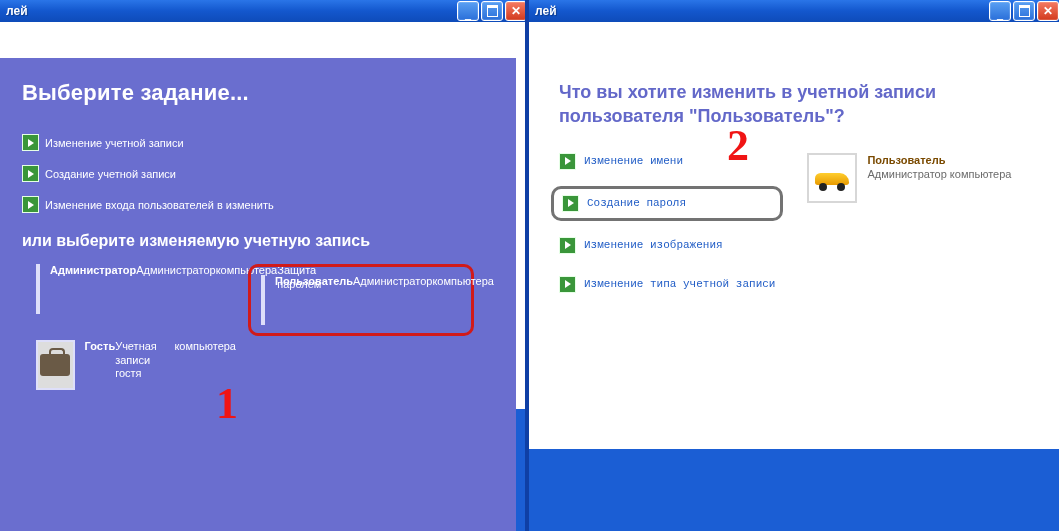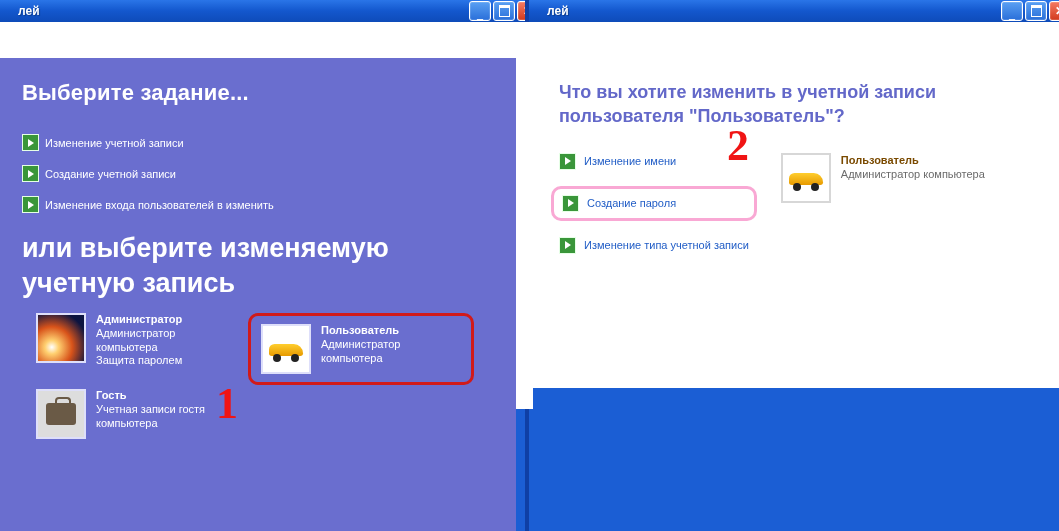--- a/index.html
+++ b/index.html
@@ -2,42 +2,41 @@
 <html><head>
 <meta charset="utf-8">
 <style>
   html, body { margin: 0; padding: 0; font-family: Tahoma, Verdana, sans-serif; font-size: 11px; }
   .stage { width: 1059px; height: 531px; position: relative; background: #1b5ed4; overflow: hidden; }
   
   .titlebar {
     position: absolute; top: 0; height: 22px;
     background: linear-gradient(to bottom, #2a75e8 0%, #1357cd 50%, #0e4bb9 100%);
     display: flex; align-items: center; justify-content: space-between;
-    padding: 0 3px 0 18px; color: #fff;
+    padding: 0 3px 0 6px; color: #fff;
   }
   .tbar-left  { left: 0; width: 521px; border-right: 4px solid #2863d6; }
   .tbar-right { left: 529px; width: 524px; }
   .tbar-title { font-weight: bold; font-size: 12px; text-shadow: 1px 1px 1px rgba(0,0,0,.3); }
   .tbar-btns { display: flex; gap: 2px; }
   .tbar-btn {
     width: 20px; height: 18px; border: 1px solid #fff; border-radius: 3px;
     display: flex; align-items: center; justify-content: center;
     font-family: Tahoma; font-size: 12px; font-weight: bold; color: #fff;
     box-shadow: inset 0 0 0 1px rgba(255,255,255,.15);
   }
   .btn-min   { background: linear-gradient(to bottom,#5aa0f3,#2a6fd9); }
   .btn-max   { background: linear-gradient(to bottom,#5aa0f3,#2a6fd9); }
   .btn-close { background: linear-gradient(to bottom,#f57b63,#d23a1e); }
   .min-glyph { position: relative; top:3px; }
   .max-glyph { width: 9px; height: 8px; border: 1px solid #fff; border-top: 3px solid #fff; }
   
   .win-left {
     position: absolute; left: 0; top: 22px; width: 525px; height: 387px;
     background: #fff;
-    padding-left: 8px;
   }
   .purple {
     position: absolute; left: 0; top: 36px; width: 516px; height: 473px;
     background: #6a6ecf; color: #fff;
   }
   .purple h1 {
     margin: 0; padding: 22px 0 18px 22px; font-size: 22px; font-weight: bold;
     color: #fff; letter-spacing: .2px;
   }
   .task-link {
@@ -49,21 +48,21 @@
     display: flex; align-items: center; justify-content: center;
     border: 1px solid #e6ffe6; box-sizing: border-box;
   }
   .arrow-icon::after {
     content: ""; width: 0; height: 0;
     border-top: 4px solid transparent; border-bottom: 4px solid transparent;
     border-left: 6px solid #fff;
   }
   .task-text { color: #fff; font-size: 11px; }
   .purple h2 {
-    margin: 14px 0 12px 0; padding: 0 22px; font-size: 27px; font-weight: bold;
+    margin: 14px 0 12px 0; padding: 0 22px; font-size: 16px; font-weight: bold;
     color: #fff; line-height: 1.3;
   }
   .acct-row { display: flex; gap: 22px; padding-left: 36px; margin-top: 8px; }
   .acct {
     display: flex; gap: 10px; align-items: flex-start;
     width: 200px;
   }
   .acct-pic {
     width: 46px; height: 46px; border: 2px solid #dedffa; background: #fff;
     display: flex; align-items: center; justify-content: center; overflow: hidden;
@@ -75,50 +74,50 @@
     width: 42px; height: 42px; position: relative; background:#fff;
   }
   .pic-car::before {
     content:""; position:absolute; left:4px; top:16px; width:34px; height:12px;
     background: linear-gradient(to bottom,#ffce2e,#e79a00); border-radius: 6px 10px 3px 3px;
   }
   .pic-car::after {
     content:""; position:absolute; left:8px; top:26px; width:8px; height:8px; background:#222; border-radius:50%;
     box-shadow: 18px 0 0 #222;
   }
-  .acct-lines { display: flex; flex-direction: column; line-height: 1.25; font-size: 11px; color: #fff; }
+  .acct-lines { display: flex; line-height: 1.25; font-size: 11px; color: #fff; }
   .acct-name { font-weight: bold; }
   .acct-sel {
     position: relative; border: 3px solid #d11a1a; border-radius: 10px;
     padding: 8px 10px; margin-left: -10px;
     box-shadow: 0 0 0 3px rgba(255,255,255,.0);
   }
   .big-num {
     position: absolute; font-family: "Times New Roman", serif; font-size: 44px;
     font-weight: bold; color: #f01414;
   }
   .num1 { left: 216px; top: 320px; }
   .acct-row2 { padding-left: 36px; margin-top: 4px; display:flex; }
   .shadowbox { background: #ddd; display:flex; align-items:center; justify-content:center; }
 
   
   .win-right {
-    position: absolute; left: 529px; top: 22px; width: 530px; height: 366px;
+    position: absolute; left: 529px; top: 22px; width: 530px; height: 427px;
     background: #fff;
   }
   .right-content { padding: 58px 20px 0 30px; }
   .right-content h1 {
     margin: 0 0 24px 0; font-size: 18px; font-weight: bold; color: #6368c9;
     line-height: 1.35;
   }
   .right-cols { display: flex; gap: 26px; align-items: flex-start; }
   .right-links { display: flex; flex-direction: column; gap: 22px; }
-  .r-link { display: flex; align-items: center; gap: 8px; }
+  .r-link { display: flex; align-items: center; gap: 8px; font-family: Liberation Mono, monospace; }
   .r-text { color: #215dc6; font-size: 11px; }
-  .r-sel { border: 3px solid #f9a8d4; border-radius: 10px; padding: 6px 8px; margin: -6px -8px; }
+  .r-sel { border: 3px solid #737373; border-radius: 10px; padding: 6px 8px; margin: -6px -8px; }
   .num2 { position:absolute; font-family:"Times New Roman",serif; font-size:44px; font-weight:bold; color:#f01414; }
   .right-num2-pos { left:198px; top:98px; }
   .right-user {
     display: flex; gap: 10px; align-items: flex-start; margin-left: 6px;
   }
   .ruser-pic { width: 46px; height: 46px; border: 2px solid #d7d7d7; background:#fff; display:flex; align-items:center; justify-content:center; overflow:hidden; }
   .ruser-lines { display:flex; flex-direction:column; font-size:11px; line-height:1.3; }
   .ruser-name { color:#7a4a00; font-weight:bold; }
   .ruser-role { color:#6b6b6b; }
   
@@ -229,20 +228,24 @@
           <div class="r-link">
             <span class="arrow-icon"></span>
             <span class="r-text">Изменение имени</span>
           </div>
           <div class="r-link r-sel">
             <span class="arrow-icon"></span>
             <span class="r-text">Создание пароля</span>
           </div>
           <div class="r-link">
             <span class="arrow-icon"></span>
+            <span class="r-text">Изменение изображения</span>
+          </div>
+          <div class="r-link">
+            <span class="arrow-icon"></span>
             <span class="r-text">Изменение типа учетной записи</span>
           </div>
         </div>
 
         <span class="num2 right-num2-pos">2</span>
 
         <div class="right-user">
           <div class="ruser-pic">
               <div class="pic-car"></div>
             </div>

